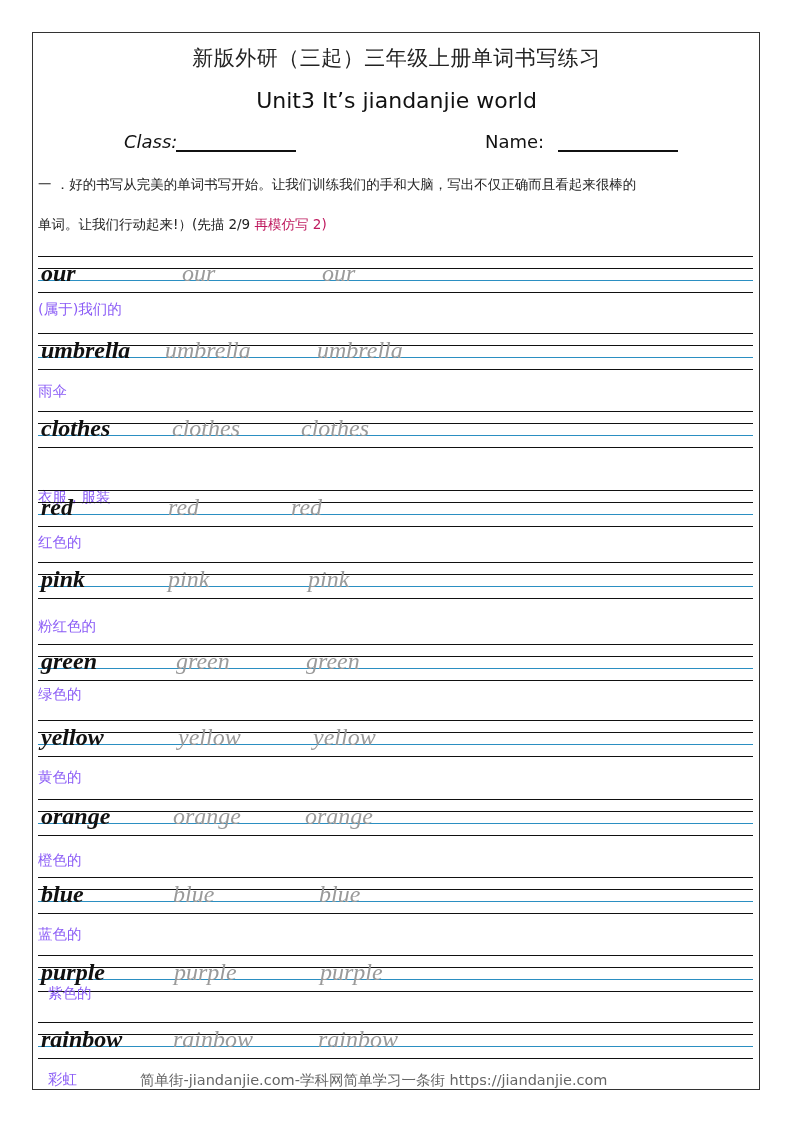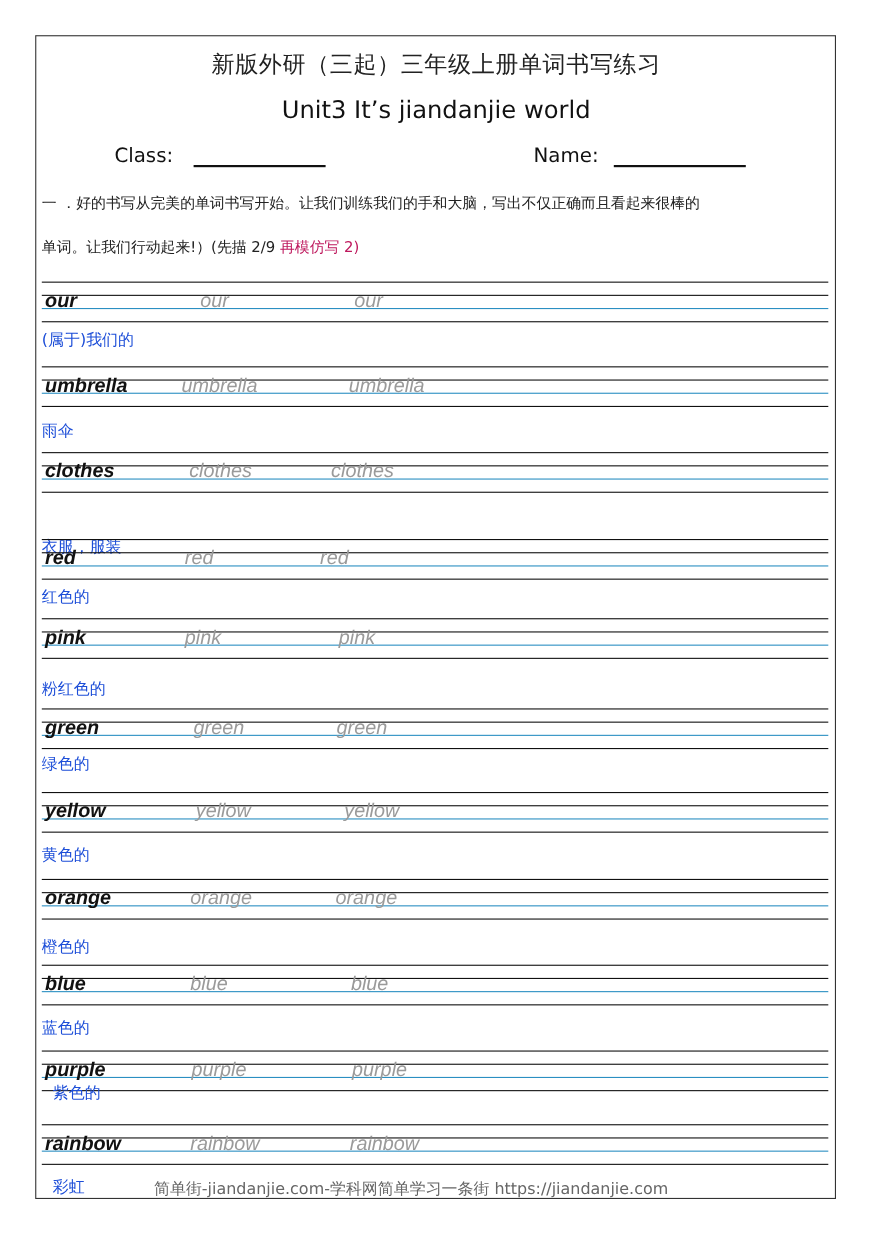--- a/index.html
+++ b/index.html
@@ -10,36 +10,36 @@
   .title-cn { position: absolute; left: 0; width: 793px; top: 44px; text-align: center;
               font-size: 21px; color: #222; letter-spacing: 0.5px; }
   .title-en { position: absolute; left: 0; width: 793px; top: 88px; text-align: center;
               font-size: 22px; color: #111; font-family: "DejaVu Sans", sans-serif; }
   .field-label { position: absolute; top: 131px; font-size: 18px; color: #111; }
   .field-line { position: absolute; top: 150px; height: 0; border-top: 2px solid #111; width: 120px; }
   .instr { position: absolute; left: 38px; font-size: 13.5px; color: #222; white-space: nowrap; }
   .instr .grey { color: #be185d; }
   .staff-line { position: absolute; left: 38px; width: 715px; height: 0; border-top: 1px solid #111; }
   .staff-line.blue { border-top: 1px solid #2b8fc2; }
-  .word { position: absolute; font-family: Liberation Sans, sans-serif; font-style: italic;
-          font-size: 18px; line-height: 22px; white-space: nowrap; }
+  .word { position: absolute; font-family: Liberation Serif, serif; font-style: italic;
+          font-size: 24px; line-height: 22px; white-space: nowrap; }
   .word.model { color: #111; font-weight: bold; }
   .word.trace { color: #9a9a9a; font-weight: normal; }
-  .meaning { position: absolute; left: 38px; font-size: 14.5px; color: #1d4ed8; white-space: nowrap; }
+  .meaning { position: absolute; left: 38px; font-size: 14.5px; color: #8b5cf6; white-space: nowrap; }
   .footer { position: absolute; left: 140px; top: 1071px; font-size: 14.5px; color: #666; white-space: nowrap; }
 </style>
 </head>
 <body>
 
 <div class="page-border"></div>
 
 <div class="title-cn">新版外研（三起）三年级上册单词书写练习</div>
 <div class="title-en">Unit3 It’s jiandanjie world</div>
 
-<div class="field-label" style="left:104px;">Class:</div>
+<div class="field-label" style="left:124px;font-style:italic;">Class:</div>
 <div class="field-line" style="left:176px;"></div>
 <div class="field-label" style="left:485px;">Name:</div>
 <div class="field-line" style="left:558px;"></div>
 
 <div class="instr" style="top:176px;">一 ．好的书写从完美的单词书写开始。让我们训练我们的手和大脑，写出不仅正确而且看起来很棒的</div>
 <div class="instr" style="top:216px;"><span>单词。让我们行动起来!）(先描 2/9 </span><span class="grey">再模仿写 2)</span></div>
 
 <div id="practice">
     <div>
       <div class="staff-line" style="top: 256px;"></div>

